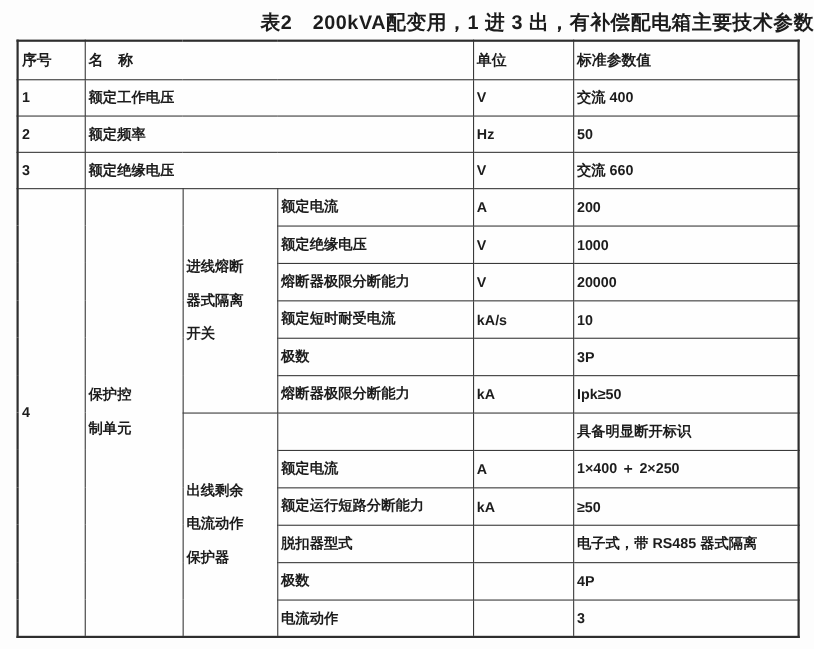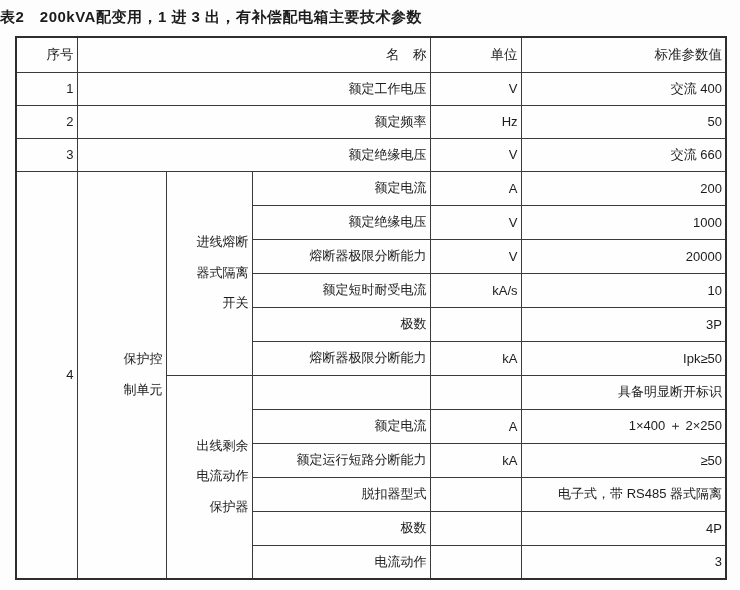--- a/index.html
+++ b/index.html
@@ -14,42 +14,42 @@
     width: 740px;
     height: 590px;
     background: #fdfdfd;
     overflow: hidden;
   }
   .doc-title {
     position: absolute;
     top: 8px;
     left: 0;
     width: 740px;
-    text-align: left;
-    font-size: 15px;
+    text-align: right;
+    font-size: 18px;
     font-weight: bold;
     letter-spacing: 0.5px;
     white-space: pre;
   }
   table.spec {
     position: absolute;
     left: 15px;
     top: 36px;
     width: 710px;
     border-collapse: collapse;
     table-layout: fixed;
     background: #fefefe;
     border: 2px solid #2e2e2e;
   }
   table.spec th, table.spec td {
     border: 1px solid #3a3a3a;
-    text-align: right;
+    text-align: left;
     vertical-align: middle;
     font-size: 13px;
-    font-weight: normal;
+    font-weight: bold;
     padding: 0 3px;
     overflow: hidden;
   }
   table.spec th { font-size: 13.5px; }
   tr.r-head   { height: 35px; }
   tr.r-simple { height: 33px; }
   tr.r-sub    { height: 34px; }
   td.cell-cat {
     white-space: pre-line;
     line-height: 2.35;

